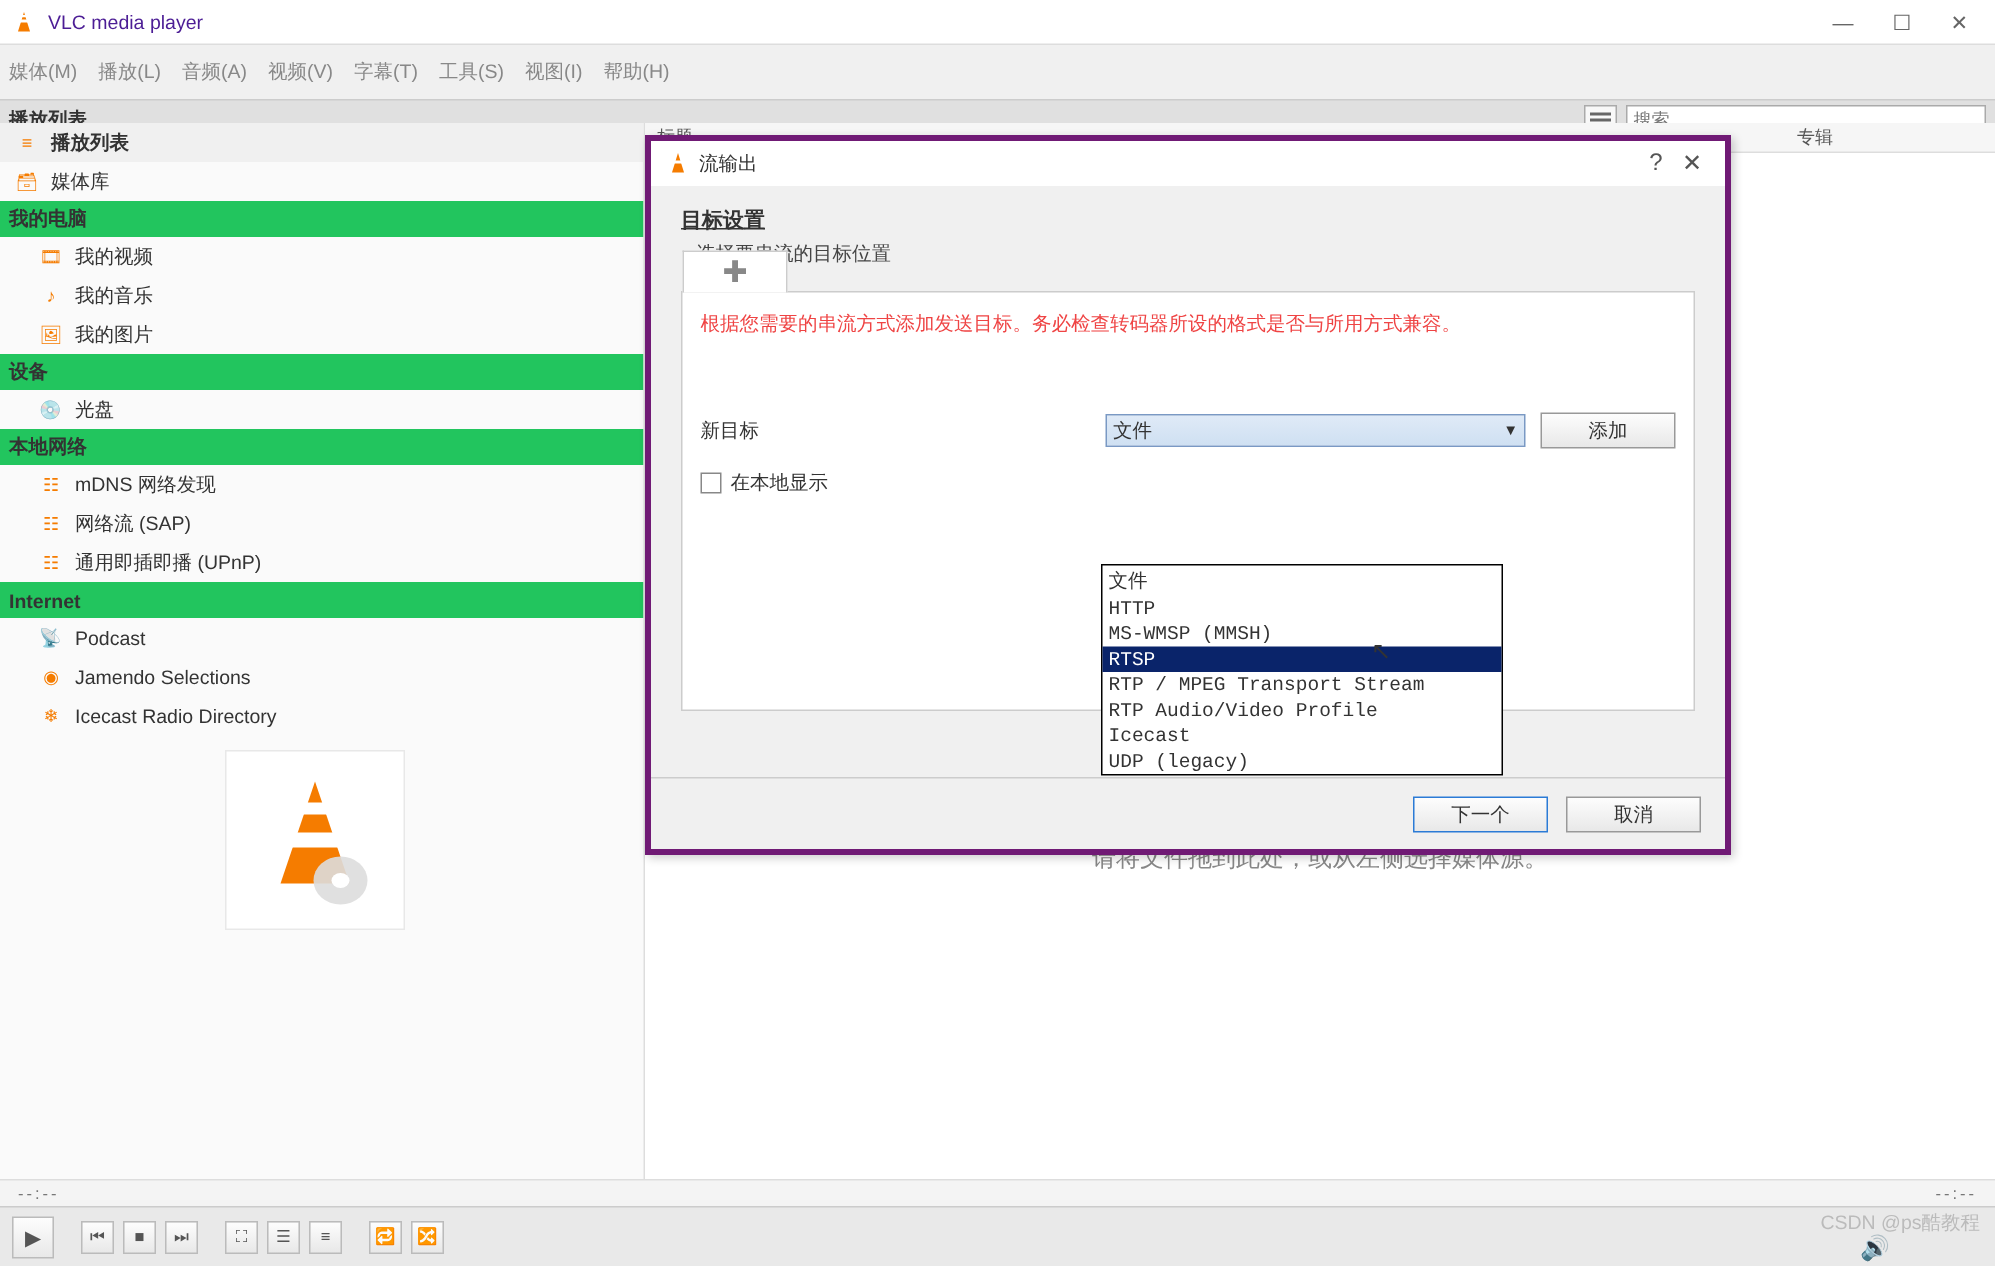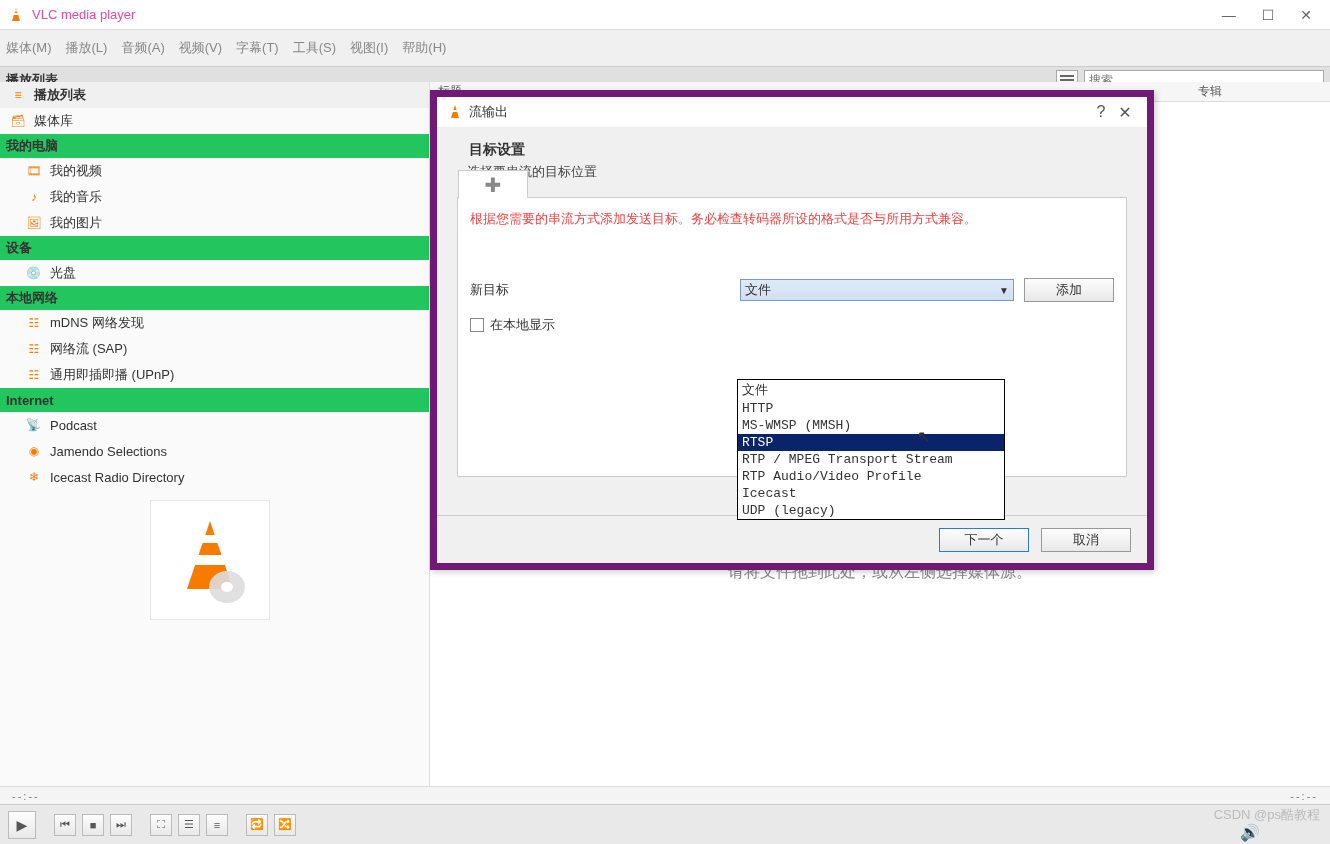--- a/index.html
+++ b/index.html
@@ -1,19 +1,19 @@
 <!DOCTYPE html>
 <html><head>
 <meta charset="utf-8">
 <style>
   * { box-sizing: border-box; }
   html, body { margin:0; padding:0; width:1330px; height:844px; font-family:"Microsoft YaHei", Arial, sans-serif; font-size:13px; background:#f0f0f0; color:#333; overflow:hidden; }
   .titlebar { height:30px; display:flex; align-items:center; padding:0 8px; background:#fff; border-bottom:1px solid #ddd; }
   .titlebar .cone { width:16px; height:16px; margin-right:8px; }
-  .titlebar .title { flex:1; color:#ec4899; }
+  .titlebar .title { flex:1; color:#4c1d95; }
   .win-controls { display:flex; gap:26px; margin-right:10px; color:#666; font-size:14px; }
   .win-controls span { cursor:pointer; }
   .menubar { height:36px; display:flex; align-items:center; padding:0 6px; background:#f0f0f0; gap:14px; color:#888; font-size:13px; }
   .menubar span { cursor:default; }
   .subhead { height:28px; display:flex; align-items:center; background:#E0E0E0; border-top:1px solid #ccc; border-bottom:1px solid #ccc; padding:0 6px; font-weight:bold; justify-content:space-between; }
   .subhead .right { display:flex; align-items:flex-end; gap:6px; font-weight:normal; }
   .search-input { width:240px; height:20px; border:1px solid #aaa; padding:0 4px; font-size:12px; color:#888; background:#fff; }
   .view-toggle { width:22px; height:20px; border:1px solid #aaa; background:#f8f8f8; display:flex; flex-direction:column; justify-content:center; gap:2px; padding:3px; }
   .view-toggle div { height:2px; background:#666; }
   .columns-header { position:absolute; left:430px; right:0; top:82px; height:20px; background:#f6f6f6; border-bottom:1px solid #ddd; display:flex; align-items:center; font-size:12px; color:#555; padding:0 8px; z-index:1; }
@@ -28,26 +28,26 @@
   .main { flex:1; position:relative; background:#fff; }
   .drop-hint { position:absolute; top:480px; left:50%; transform:translateX(-50%); color:#888; font-size:16px; }
   .album-art { position:absolute; left:150px; top:500px; width:120px; height:120px; background:#fff; border:1px solid #e8e8e8; display:flex; align-items:center; justify-content:center; }
   .bottom-controls { position:absolute; left:0; right:0; bottom:0; height:40px; background:#e9e9e9; border-top:1px solid #ccc; display:flex; align-items:center; padding:0 8px; gap:6px; }
   .ctrl-btn { width:22px; height:22px; border:1px solid #bbb; background:linear-gradient(#fdfdfd,#e8e8e8); display:flex; align-items:center; justify-content:center; font-size:11px; color:#555; cursor:pointer; }
   .ctrl-btn.big { width:28px; height:28px; font-size:14px; }
   .ctrl-sep { width:6px; }
   .timeline { position:absolute; left:0; right:0; bottom:40px; height:18px; border-top:1px solid #ddd; display:flex; align-items:center; justify-content:space-between; padding:0 12px; font-size:11px; color:#777; background:#f4f4f4; }
   .dash { letter-spacing:2px; }
   
-  .dialog { position:absolute; left:430px; top:90px; width:724px; height:480px; background:#f0f0f0; border:7px solid #701a75; box-shadow:2px 2px 6px rgba(0,0,0,.2); z-index:10; display:flex; flex-direction:column; }
+  .dialog { position:absolute; left:430px; top:90px; width:724px; height:480px; background:#f0f0f0; border:4px solid #701a75; box-shadow:2px 2px 6px rgba(0,0,0,.2); z-index:10; display:flex; flex-direction:column; }
   .dlg-title { height:30px; display:flex; align-items:center; padding:0 10px; background:#fff; }
   .dlg-title .t { flex:1; }
   .dlg-title .q, .dlg-title .x { width:24px; text-align:center; cursor:pointer; color:#555; font-size:16px; }
   .dlg-body { flex:1; padding:14px 20px; position:relative; }
-  .dlg-body h4 { margin:0 0 4px 12px; font-size:14px; }
+  .dlg-body h4 { margin:0 0 4px 0; font-size:14px;text-decoration:underline; }
   .dlg-body .sub { color:#444; margin-left:10px; font-size:13px; }
   .tab-box { margin-top:16px; border:1px solid #ccc; background:#fff; padding:12px; height:280px; position:relative; }
   .tab-plus { position:absolute; left:0; top:-28px; width:70px; height:28px; border:1px solid #ccc; border-bottom:none; background:#fff; display:flex; align-items:center; justify-content:center; font-size:20px; color:#888; }
   .desc-text { font-size:13px; color:#ef4444; }
   .row { display:flex; align-items:center; margin-top:50px; gap:10px; }
   .row label { width:260px; }
   .select { flex:1; height:22px; border:1px solid #7a99c4; background:linear-gradient(#dfeaf7,#cfe0f2); padding:0 4px; font-size:13px; display:flex; align-items:center; justify-content:space-between; cursor:pointer; }
   .select .arrow { font-size:10px; }
   .btn { width:90px; height:24px; border:1px solid #999; background:linear-gradient(#fdfdfd,#e8e8e8); text-align:center; line-height:22px; cursor:pointer; font-size:13px; }
   .chk-row { margin-top:14px; display:flex; align-items:center; gap:6px; }

